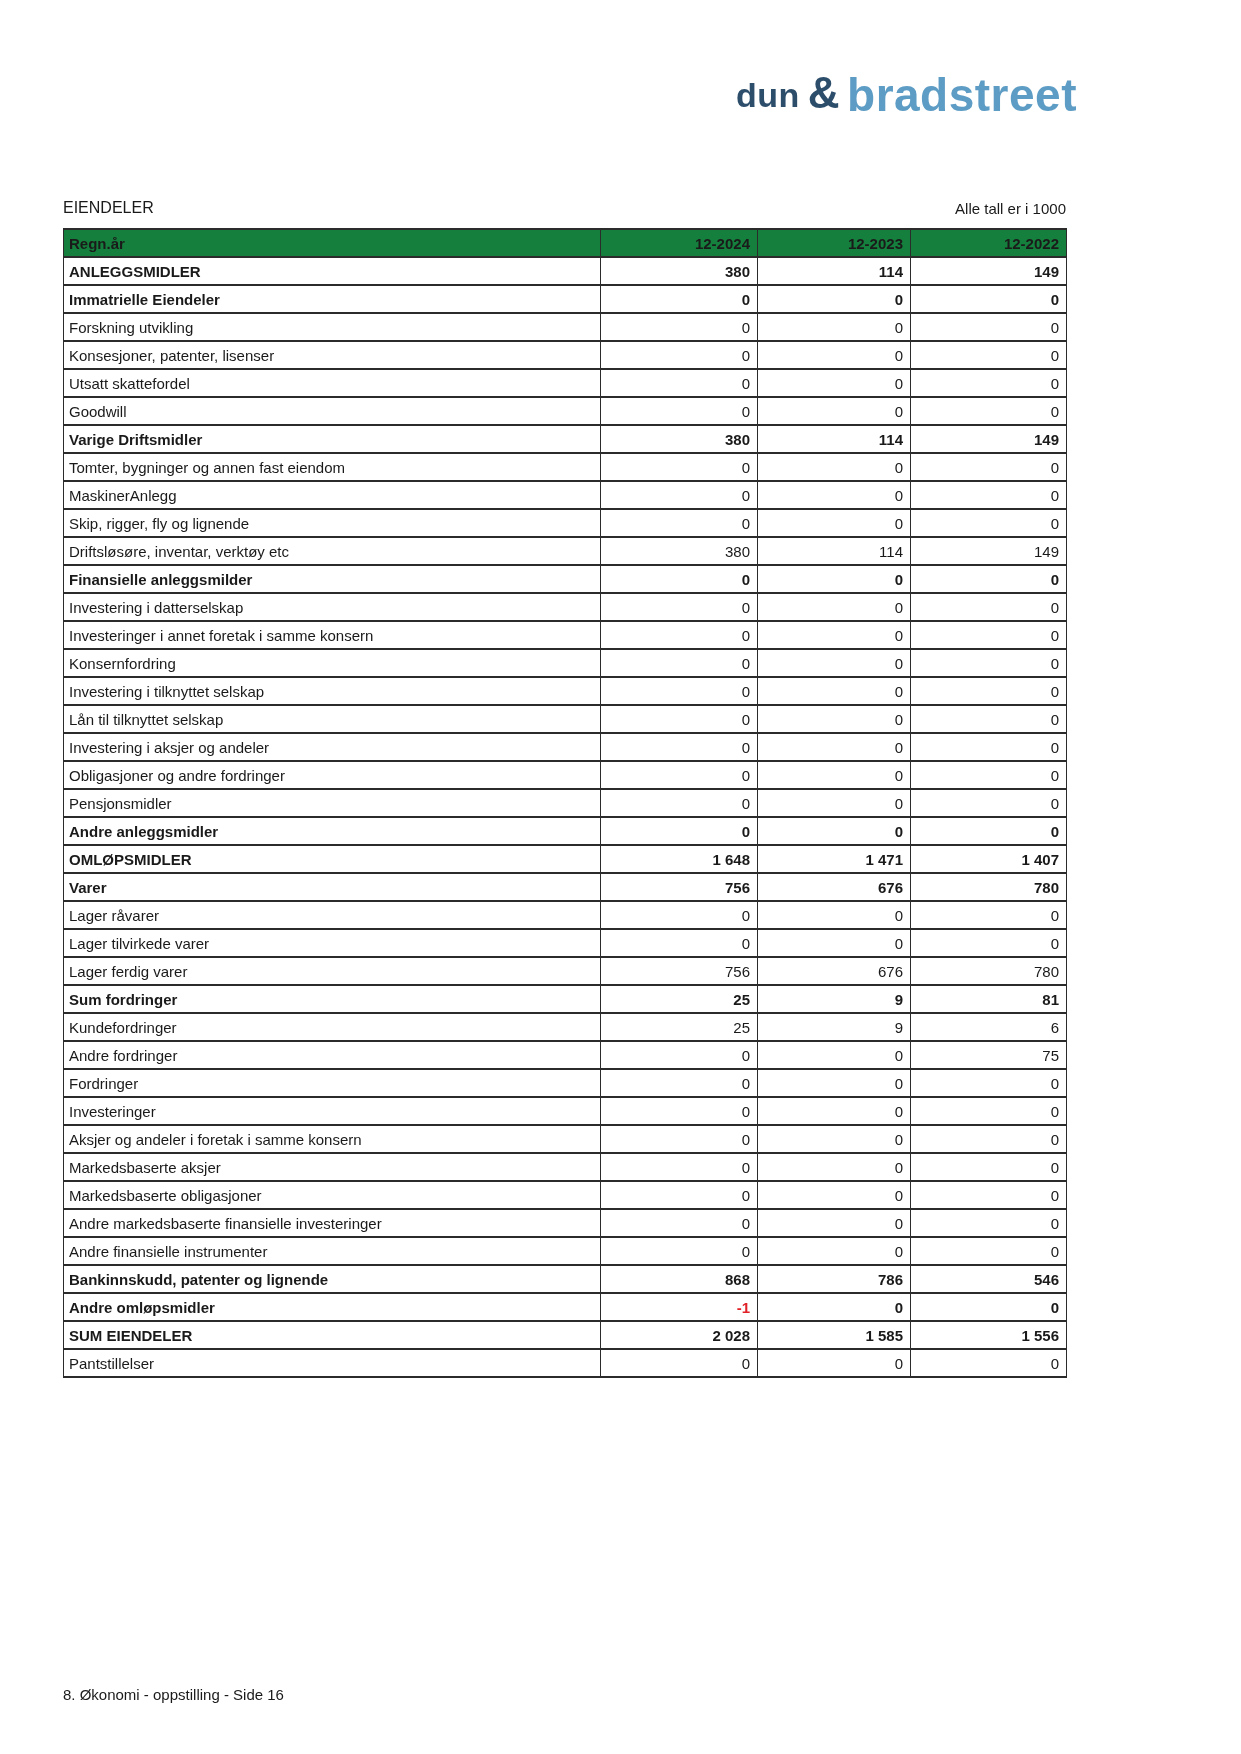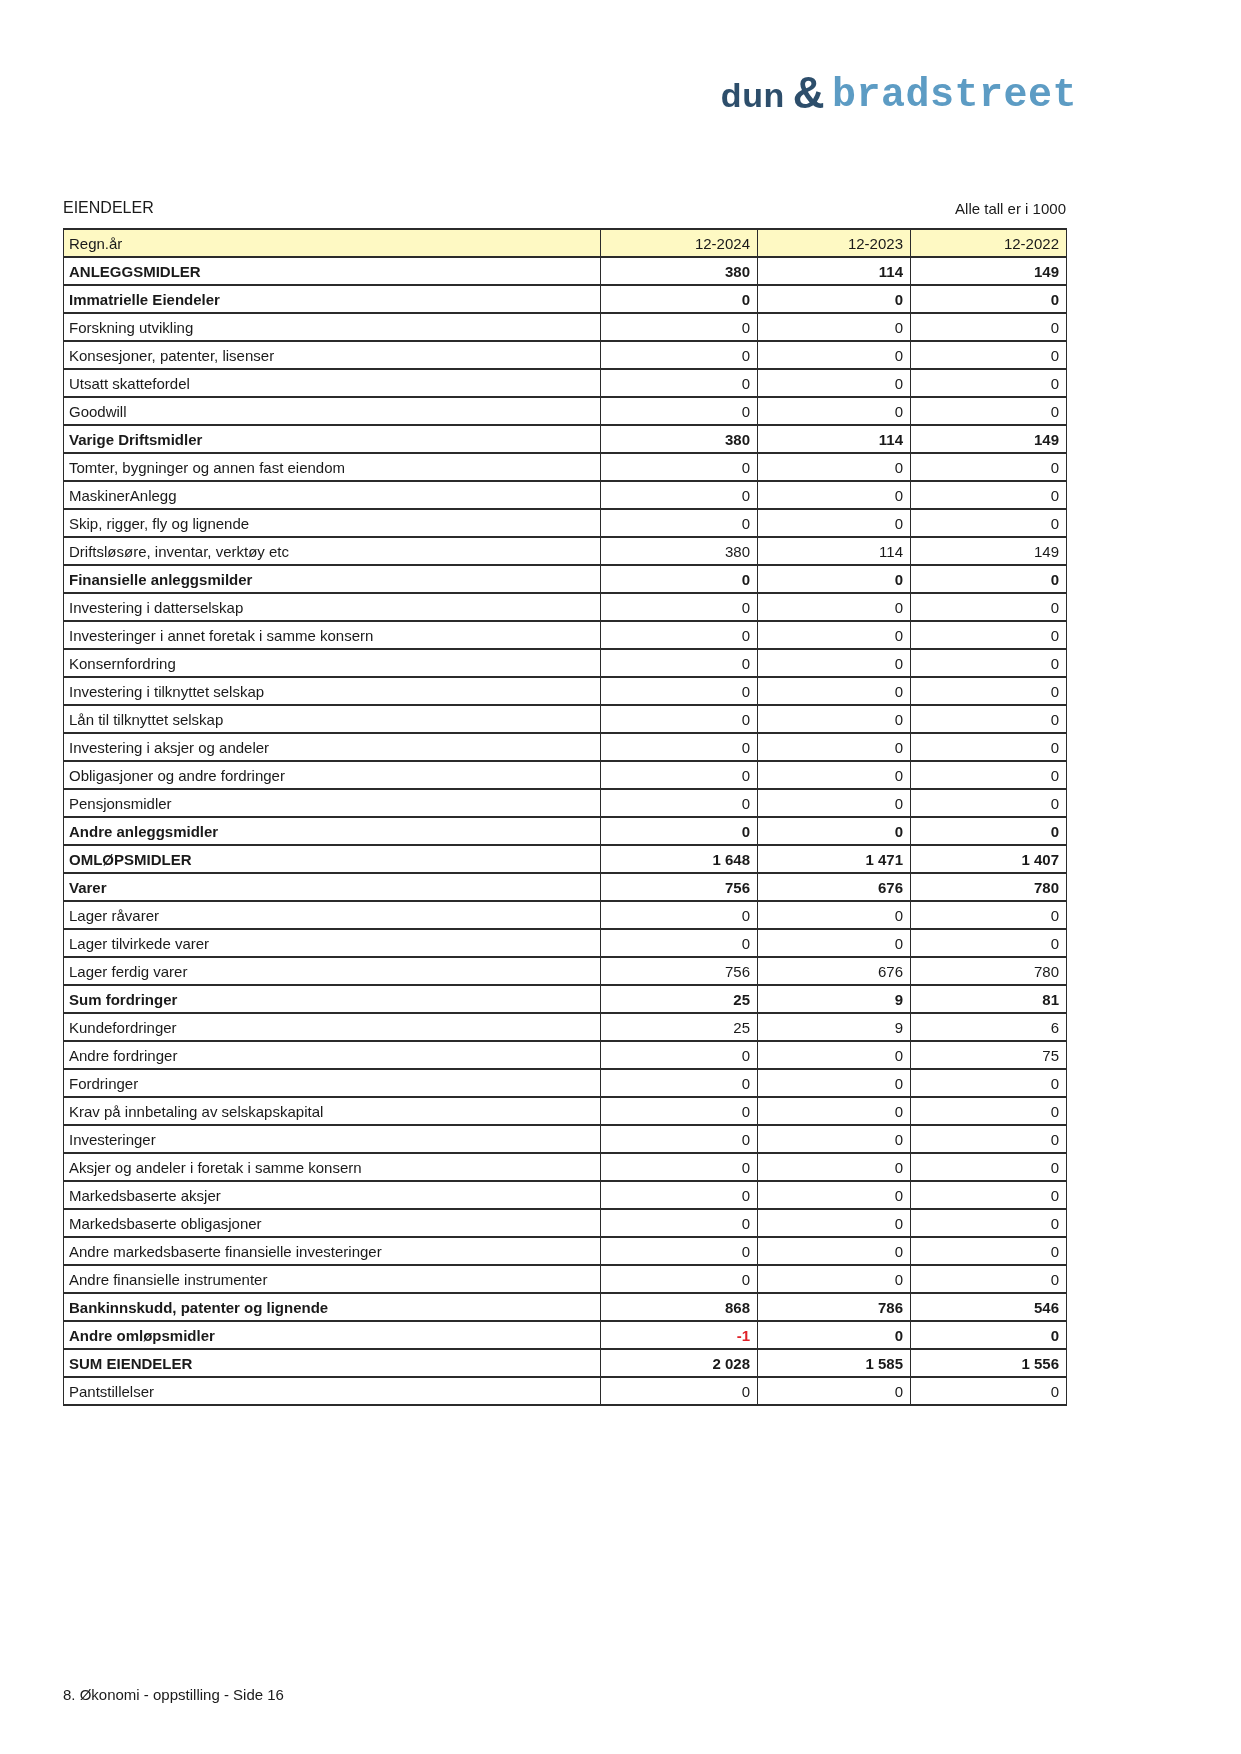--- a/index.html
+++ b/index.html
@@ -13,21 +13,21 @@
   
   .logo{
     position:absolute;top:68px;right:164px;
     display:flex;align-items:center;
     font-weight:600;letter-spacing:0.5px;
     user-select:none;
     gap:6px;
   }
   .logo .part1{font-size:34px;color:#2d4e6b;}
   .logo .amp{font-size:44px;color:#2d4e6b;margin:0 1px 4px 2px;font-weight:600;}
-  .logo .part2{font-size:40px;color:#5d9cc4;font-family:Liberation Mono, monospace;}
+  .logo .part2{font-size:46px;color:#5d9cc4;}
   
   .title-row{
     position:absolute;top:199px;left:63px;width:1003px;
     display:flex;justify-content:space-between;align-items:flex-end;
   }
   .section-title{font-size:16px;font-weight:normal;}
   .units-note{font-size:15px;}
   
   table.fin{
     position:absolute;top:228px;left:63px;
@@ -36,21 +36,21 @@
   }
   table.fin td,table.fin th{
     border:1px solid #2b2b2b;
     border-top-width:2px;border-bottom-width:2px;
     height:26px;padding:0 7px 0 5px;
     overflow:hidden;white-space:nowrap;
     font-weight:normal;text-align:left;
     vertical-align:middle;
   }
   table.fin thead th{
-    background:#fef9c3;font-weight:normal;
+    background:#15803d;font-weight:bold;
   }
   table.fin .num{text-align:right;}
   table.fin tr.bold td{font-weight:bold;}
   table.fin td.neg{color:#e02128;}
   
   .footer{
     position:absolute;top:1686px;left:63px;width:1003px;
     text-align:left;font-size:15px;
   }
 </style>
@@ -258,26 +258,20 @@
         <td class="num">0</td>
         <td class="num">75</td>
       </tr>
       <tr>
         <td>Fordringer</td>
         <td class="num">0</td>
         <td class="num">0</td>
         <td class="num">0</td>
       </tr>
       <tr>
-        <td>Krav på innbetaling av selskapskapital</td>
-        <td class="num">0</td>
-        <td class="num">0</td>
-        <td class="num">0</td>
-      </tr>
-      <tr>
         <td>Investeringer</td>
         <td class="num">0</td>
         <td class="num">0</td>
         <td class="num">0</td>
       </tr>
       <tr>
         <td>Aksjer og andeler i foretak i samme konsern</td>
         <td class="num">0</td>
         <td class="num">0</td>
         <td class="num">0</td>

